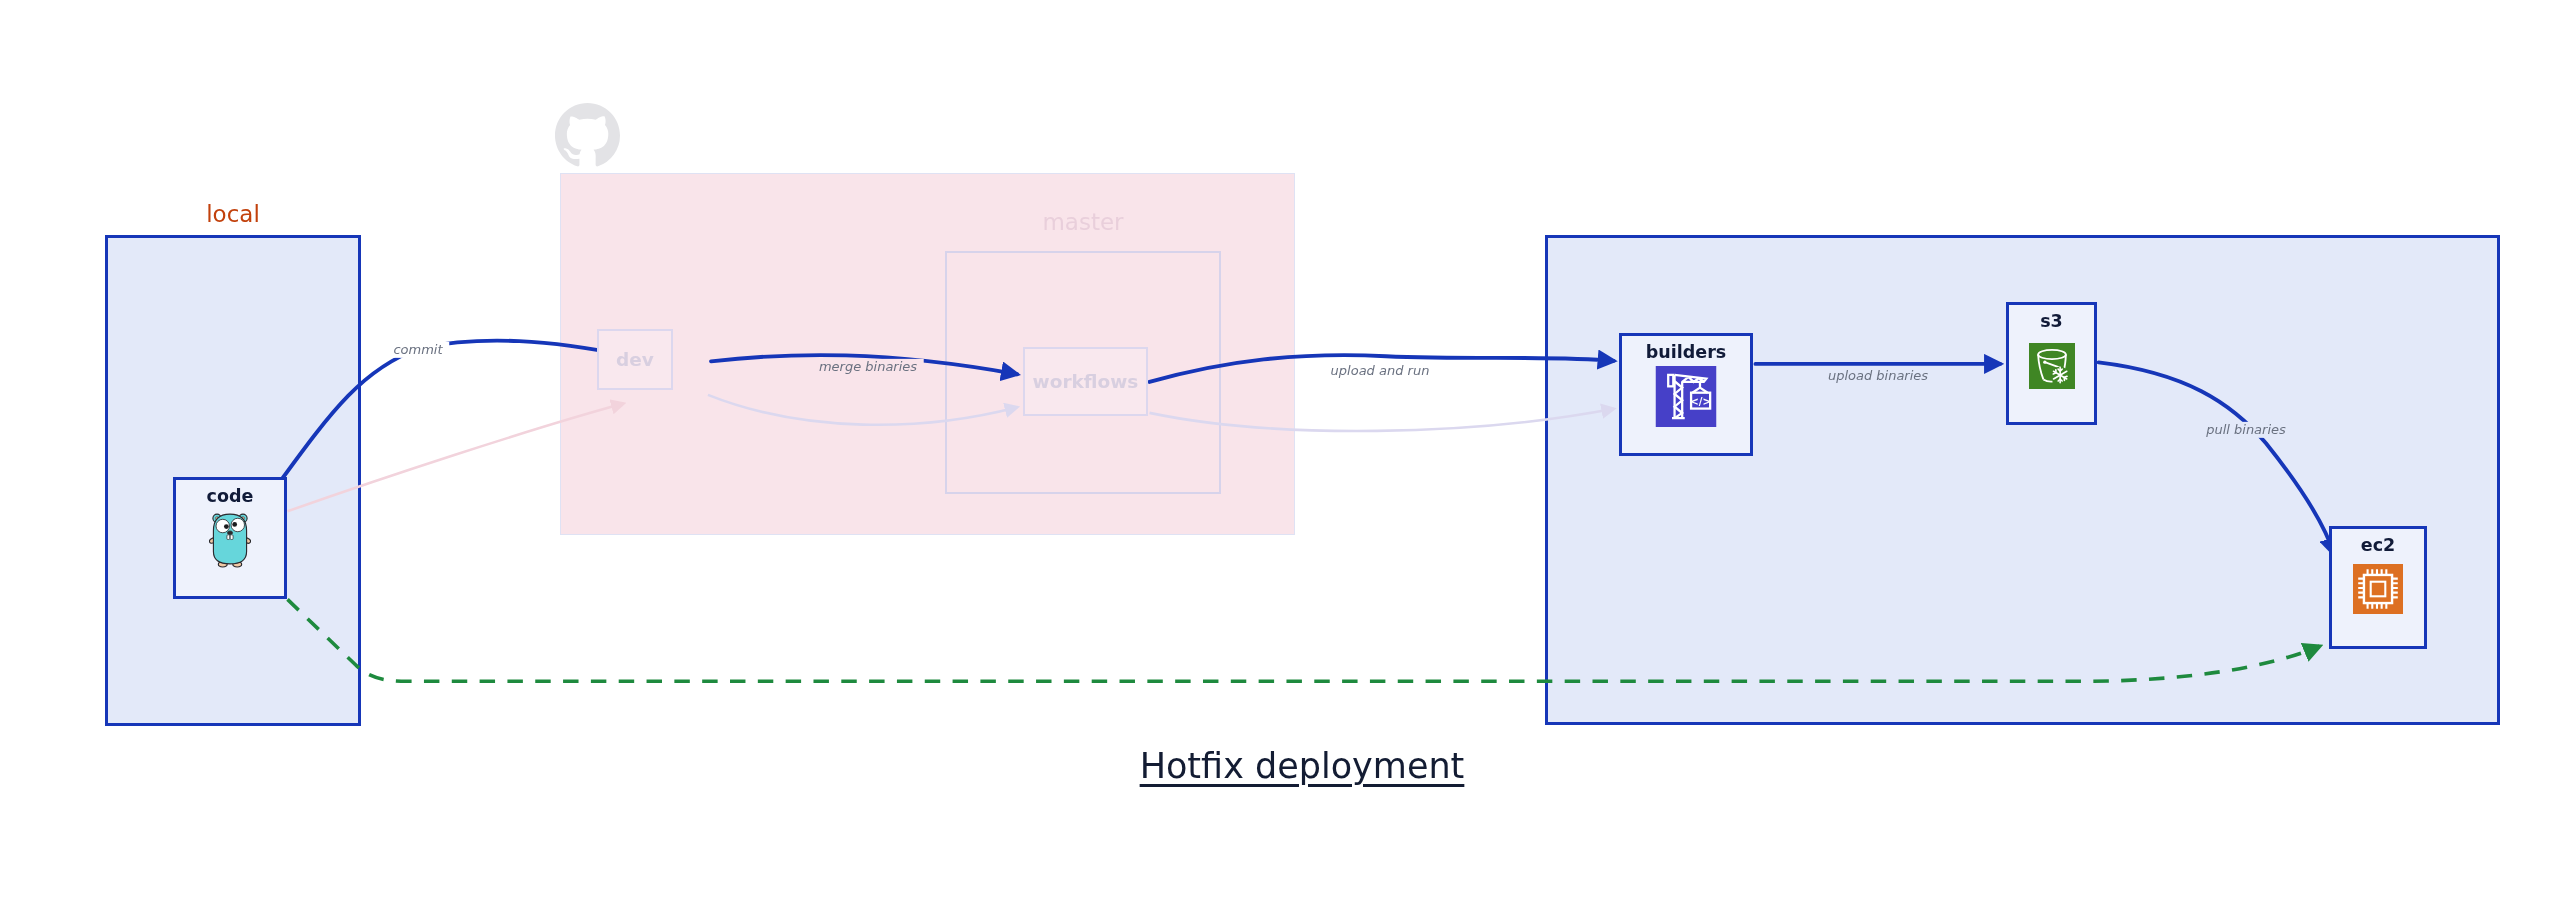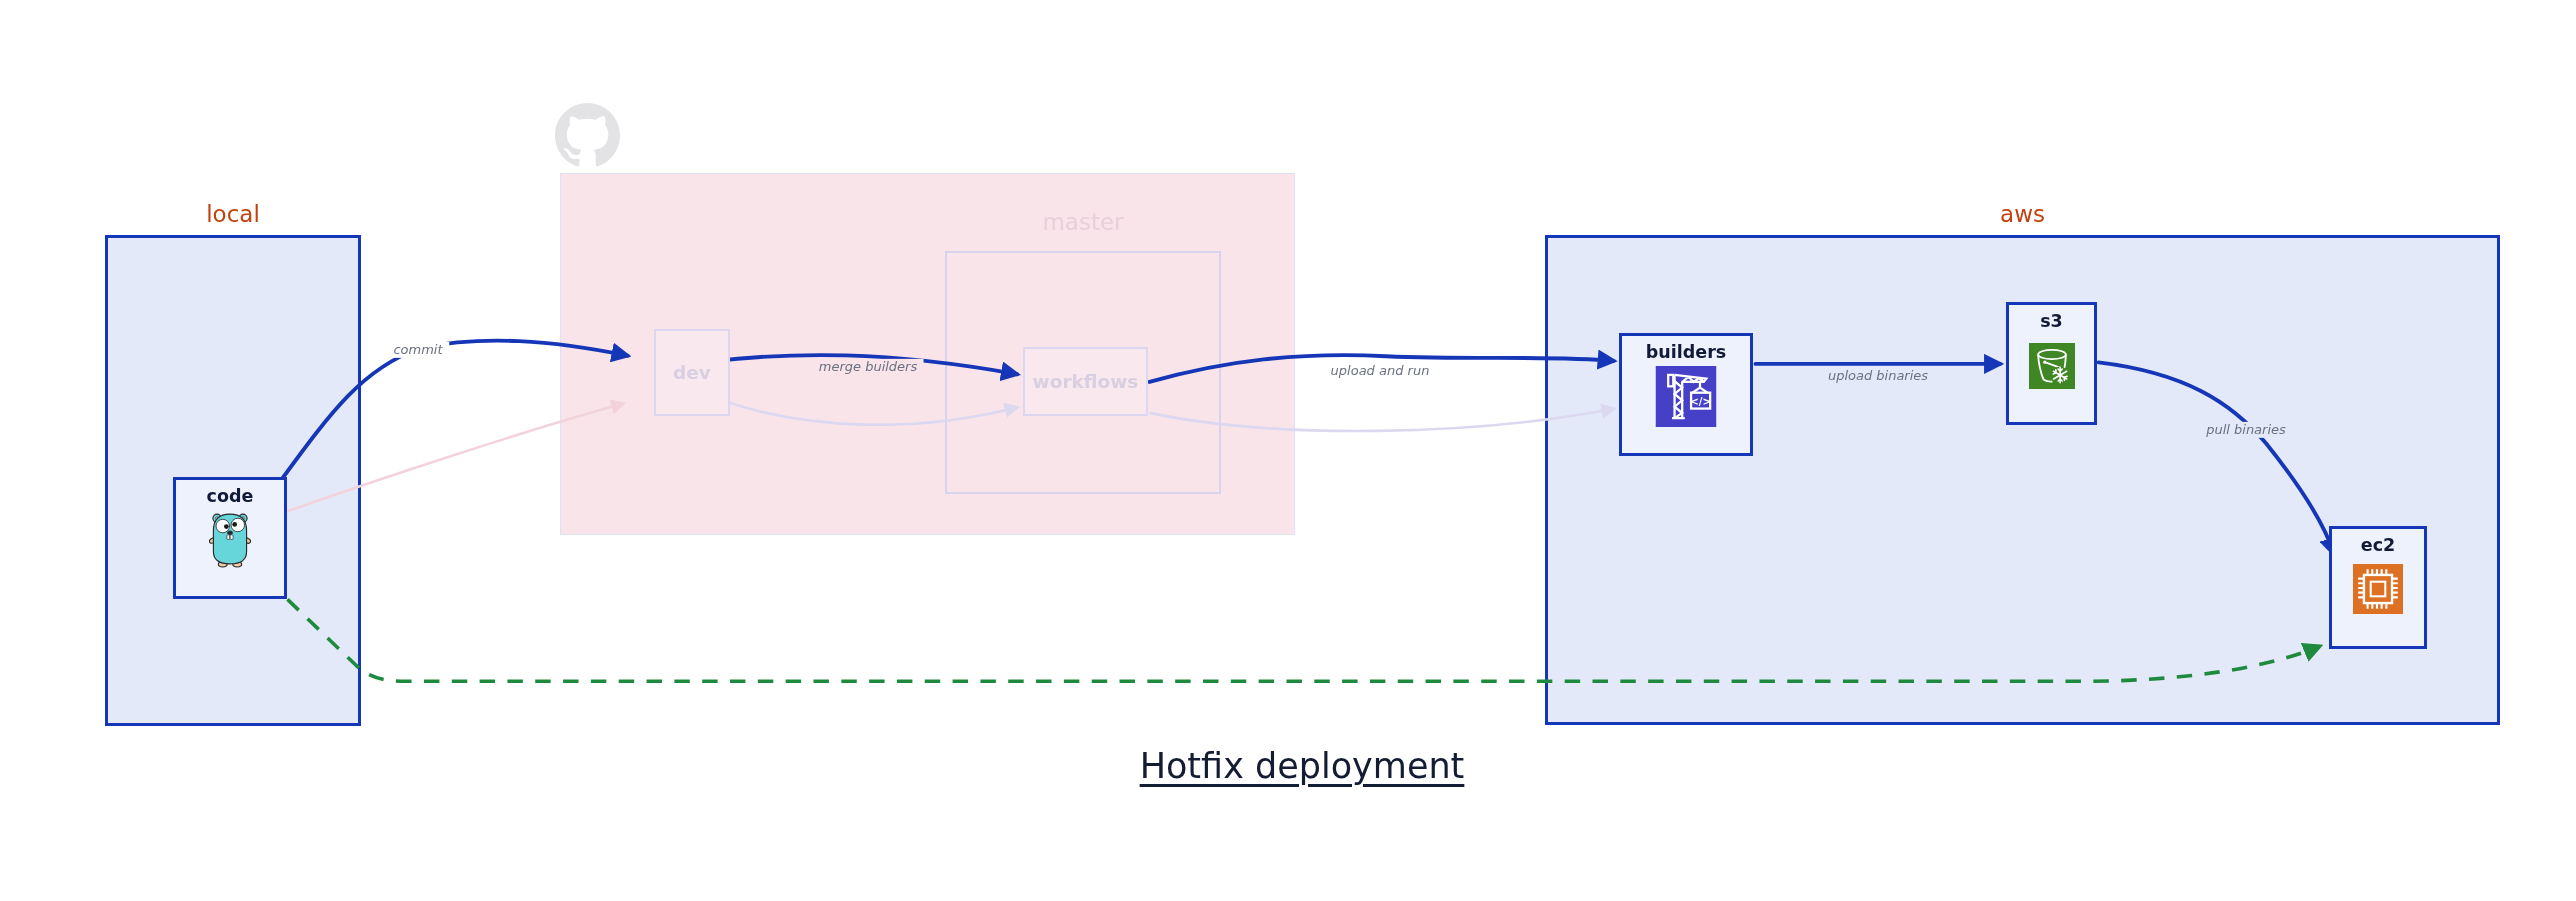--- a/index.html
+++ b/index.html
@@ -18,21 +18,21 @@
   .lbl-local {left:105px;top:201px;width:256px;}
   .lbl-aws   {left:1545px;top:201px;width:955px;}
   .lbl-github{left:560px;top:129px;width:732px;text-align:right;font-size:28px;color:#e4e3e7;}
   .lbl-master{left:945px;top:209px;width:276px;color:#e9cfdb;}
 
   
   .node{position:absolute;box-sizing:border-box;}
   .n-solid{background:#eef2fc;border:3.6px solid #1636b8;}
   .n-faded{background:#f9e8ee;border:2.6px solid #dcd7ee;display:flex;align-items:center;justify-content:center;}
   .n-code     {left:173px;top:477px;width:114px;height:122px;}
-  .n-dev      {left:654px;top:329px;width:76px;height:87px;}
+  .n-dev      {left:597px;top:329px;width:76px;height:61px;}
   .n-workflows{left:1023px;top:347px;width:125px;height:69px;}
   .n-builders {left:1619px;top:302px;width:134px;height:123px;margin-top:31px;}
   .n-s3       {left:2006px;top:302px;width:91px;height:123px;}
   .n-ec2      {left:2329px;top:526px;width:98px;height:123px;}
   .n-label{margin-top:6.2px;font-weight:bold;font-size:17.5px;color:#111b38;text-align:center;width:100%;}
   .n-label-faded{font-weight:bold;font-size:18.5px;color:#d8cfe0;text-align:center;}
   .n-icon{position:absolute;left:50%;transform:translateX(-50%);}
 
   
   .e-label{position:absolute;transform:translate(-50%,-50%);font-style:italic;font-size:13px;
@@ -55,21 +55,20 @@
 
 <div class="canvas">
 
   <div class="abs c-github"></div>
   <div class="abs c-master"></div>
   <div class="abs c-local"></div>
   <div class="abs c-aws"></div>
 
   <div class="sec-label lbl-local">local</div>
   <div class="sec-label lbl-master">master</div>
-  <div class="sec-label lbl-aws">aws</div>
 
   <svg class="abs" style="left:555px;top:103px;" width="65" height="65" viewBox="0 0 16 16">
     <path fill="#e3e3e6" fill-rule="evenodd" d="M8 0C3.58 0 0 3.58 0 8c0 3.54 2.29 6.53 5.47 7.59.4.07.55-.17.55-.38 0-.19-.01-.82-.01-1.49-2.01.37-2.53-.49-2.69-.94-.09-.23-.48-.94-.82-1.13-.28-.15-.68-.52-.01-.53.63-.01 1.08.58 1.23.82.72 1.21 1.87.87 2.33.66.07-.52.28-.87.51-1.07-1.78-.2-3.64-.89-3.64-3.95 0-.87.31-1.59.82-2.15-.08-.2-.36-1.02.08-2.12 0 0 .67-.21 2.2.82.64-.18 1.32-.27 2-.27s1.36.09 2 .27c1.53-1.04 2.2-.82 2.2-.82.44 1.1.16 1.92.08 2.12.51.56.82 1.27.82 2.15 0 3.07-1.87 3.75-3.65 3.95.29.25.54.73.54 1.48 0 1.07-.01 1.93-.01 2.2 0 .21.15.46.55.38A8.01 8.01 0 0 0 16 8c0-4.42-3.58-8-8-8z"></path>
   </svg>
 
   <svg class="edges" viewBox="0 0 5054 1750" width="2604" height="902">
     <defs>
       <marker id="ar-blue" viewBox="0 0 10 10" refX="8" refY="5" markerWidth="5.2" markerHeight="5.2" orient="auto">
         <path d="M0,0 L10,5 L0,10 z" fill="#1636b8"></path>
         </marker>
@@ -181,21 +180,21 @@
           <path d="M14 5 V10.5 M18.5 5 V10.5 M23 5 V10.5 M27.5 5 V10.5 M32 5 V10.5"></path>
           <path d="M14 37.5 V43 M18.5 37.5 V43 M23 37.5 V43 M27.5 37.5 V43 M32 37.5 V43"></path>
           <path d="M5 14 H10.5 M5 18.5 H10.5 M5 23 H10.5 M5 27.5 H10.5 M5 32 H10.5"></path>
           <path d="M37.5 14 H43 M37.5 18.5 H43 M37.5 23 H43 M37.5 27.5 H43 M37.5 32 H43"></path>
         </g>
       </g>
     </svg>
   </div>
 
   <div class="e-label el-commit bg-white">commit</div>
-  <div class="e-label el-merge bg-pink">merge builders</div>
+  <div class="e-label el-merge bg-pink">merge binaries</div>
   <div class="e-label el-upload-run bg-white">upload and run</div>
   <div class="e-label el-upload-bin bg-blue">upload binaries</div>
   <div class="e-label el-pull-bin bg-blue">pull binaries</div>
 
   <div class="title">
     <span>Hotfix deployment</span>
   </div>
 
 </div>
 

